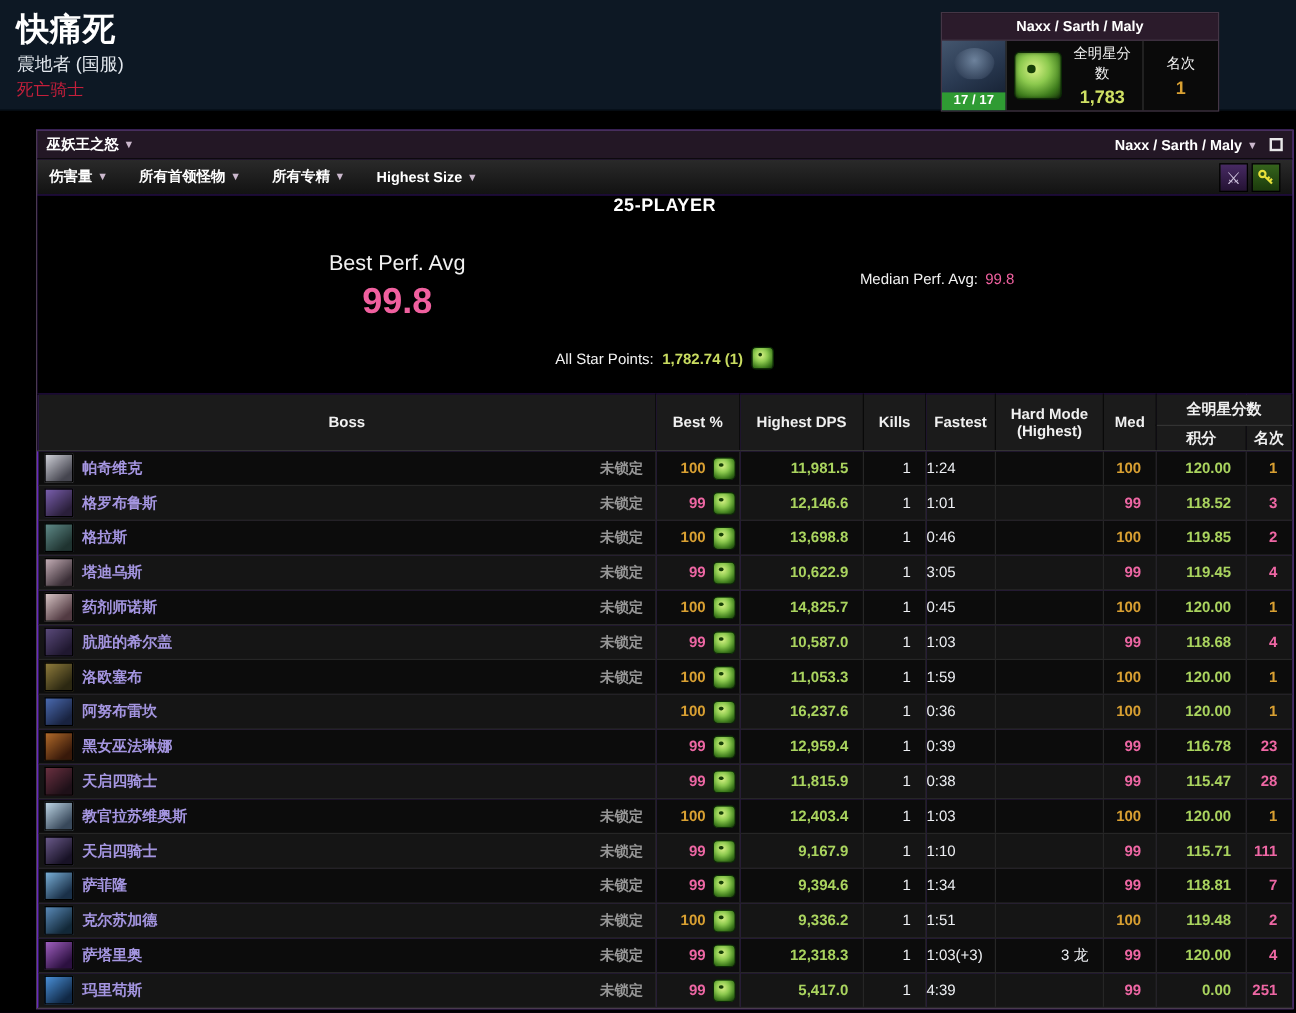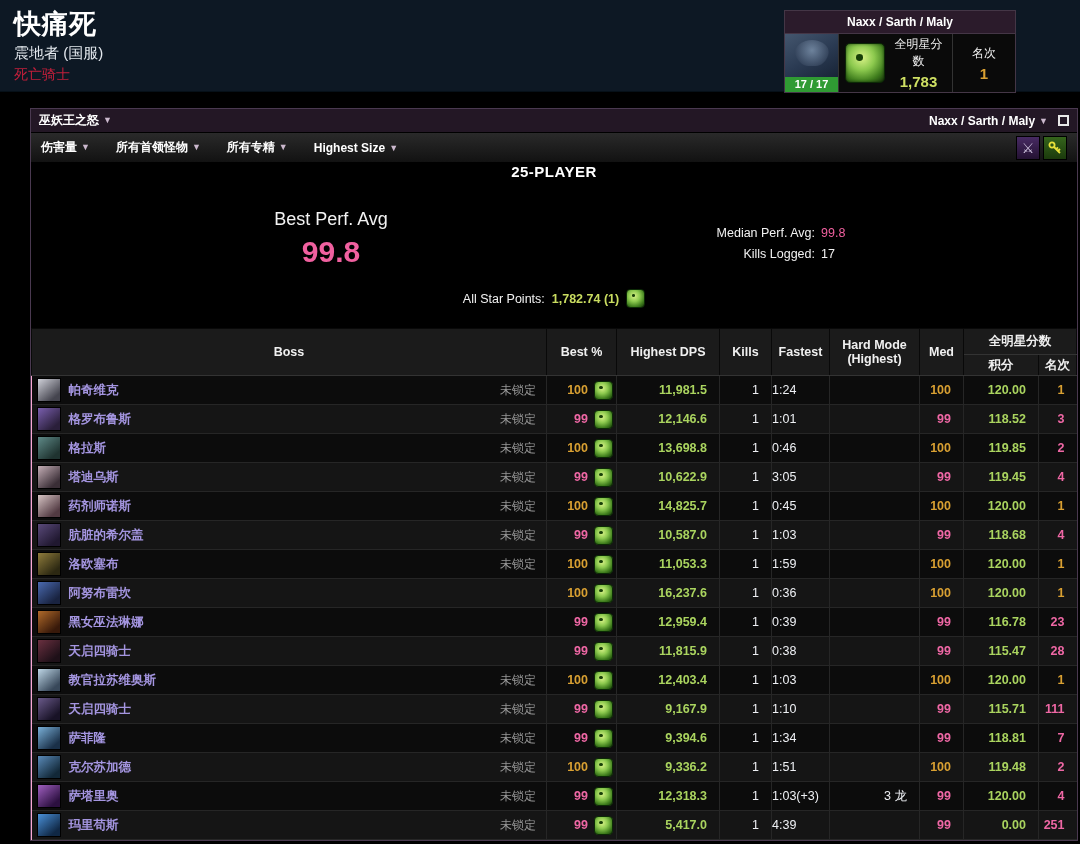--- a/index.html
+++ b/index.html
@@ -23,21 +23,21 @@
   .skull-lg { width:40px; height:40px; border-radius:5px; border:1px solid #0c2a06; background:radial-gradient(circle at 42% 36%, #d9f287 0%, #8cc94e 38%, #3f7d1d 72%, #16350a 100%); position:relative; flex:none; box-shadow:0 0 3px #0008 inset; }
   .skull-lg::before, .skull-sm::before { content:""; position:absolute; left:26%; top:26%; width:20%; height:18%; background:#173f08; border-radius:50%; box-shadow:125% 10% 0 0 #173f08; }
   .zone-as-col { text-align:center; flex:1; }
   .zone-as-label { font-size:12px; color:#f2f2f2; }
   .zone-as-value { font-size:15px; font-weight:bold; color:#cfe063; margin-top:3px; }
   .zone-rank-col { width:62px; display:flex; flex-direction:column; justify-content:center; text-align:center; }
   .zone-rank-label { font-size:12px; color:#f2f2f2; }
   .zone-rank-value { font-size:15px; font-weight:bold; color:#d9a032; margin-top:3px; }
 
   
-  .window { margin:16px 2px 0 30px; width:1048px; border:1px solid #4a3950; background:#f9a8d4; }
+  .window { margin:16px 2px 0 30px; width:1048px; border:1px solid #4a3950; background:#6d28d9; }
   .titlebar { height:24px; background:#231725; display:flex; align-items:center; padding:0 8px; border-bottom:1px solid #000; }
   .titlebar .menu-label { font-size:12px; font-weight:bold; color:#fff; cursor:pointer; }
   .caret { display:inline-block; font-size:9px; color:#cbb8cd; margin-left:4px; transform:translateY(-1px); }
   .titlebar-right { margin-left:auto; display:flex; align-items:center; gap:10px; }
   .maximize-btn { width:11px; height:11px; border:2px solid #e8e8e8; display:inline-block; }
 
   .menubar { height:30px; background:linear-gradient(#2a2a2a,#121212); display:flex; align-items:center; padding:12px 10px; border-bottom:1px solid #000; }
   .menubar .menu-item { font-size:12px; font-weight:bold; color:#fff; margin-right:26px; cursor:pointer; }
   .menubar-icons { margin-left:auto; display:flex; gap:3px; }
   .tool-icon { width:24px; height:24px; border:1px solid #000; display:flex; align-items:center; justify-content:center; }
@@ -66,21 +66,21 @@
   thead th { background:#1b1b1b; color:#f0f0f0; font-size:12.5px; font-weight:bold; border:1px solid #090909; border-bottom:1px solid #333; }
   thead tr.h1 th { height:26px; }
   thead tr.h2 th { height:21px; }
   tbody td { font-size:12.5px; font-weight:bold; height:29px; border-bottom:1px solid #262626; border-left:1px solid #262626; padding:0; }
   tbody tr:nth-child(odd)  { background:#0c0c0c; }
   tbody tr:nth-child(even) { background:#151515; }
   td.boss-cell { border-left:none; }
   .boss-wrap { display:flex; align-items:center; gap:8px; padding:0 10px 0 5px; }
   .boss-icon { width:24px; height:24px; flex:none; border:1px solid #000; }
   .boss-name { color:#a495e0; cursor:pointer; }
-  .locked { margin-left:auto; color:#979797; font-weight:normal; font-size:12px; }
+  .locked { margin-left:auto; color:#979797; font-weight:bold; font-size:12px; }
   .best-wrap { display:flex; align-items:center; justify-content:flex-end; gap:6px; padding-right:3px; }
   .num-gold { color:#d9a032; }
   .num-pink { color:#ee67a4; }
   .num-green { color:#aad45f; }
   .num-white { color:#eef0f4; font-weight:normal; }
   td.r { text-align:right; padding-right:12px; }
   td.c { text-align:left; }
 </style>
 </head>
 <body>
@@ -145,24 +145,20 @@
   <div class="stats">
     <div class="size-title">25-PLAYER</div>
     <div class="best-block">
       <div class="best-label">Best Perf. Avg</div>
       <div class="best-value">99.8</div>
     </div>
     <div class="right-stats">
       <div class="rs-row">
         <span class="rs-label">Median Perf. Avg:</span>
         <span class="rs-value pink">99.8</span>
-      </div>
-      <div class="rs-row">
-        <span class="rs-label">Kills Logged:</span>
-        <span class="rs-value white">17</span>
       </div>
     </div>
     <div class="allstar-line">
       <span class="allstar-label">All Star Points:</span>
       <span class="allstar-value">1,782.74 (1)</span>
       <span class="skull-sm"></span>
     </div>
   </div>
 
   <table>

